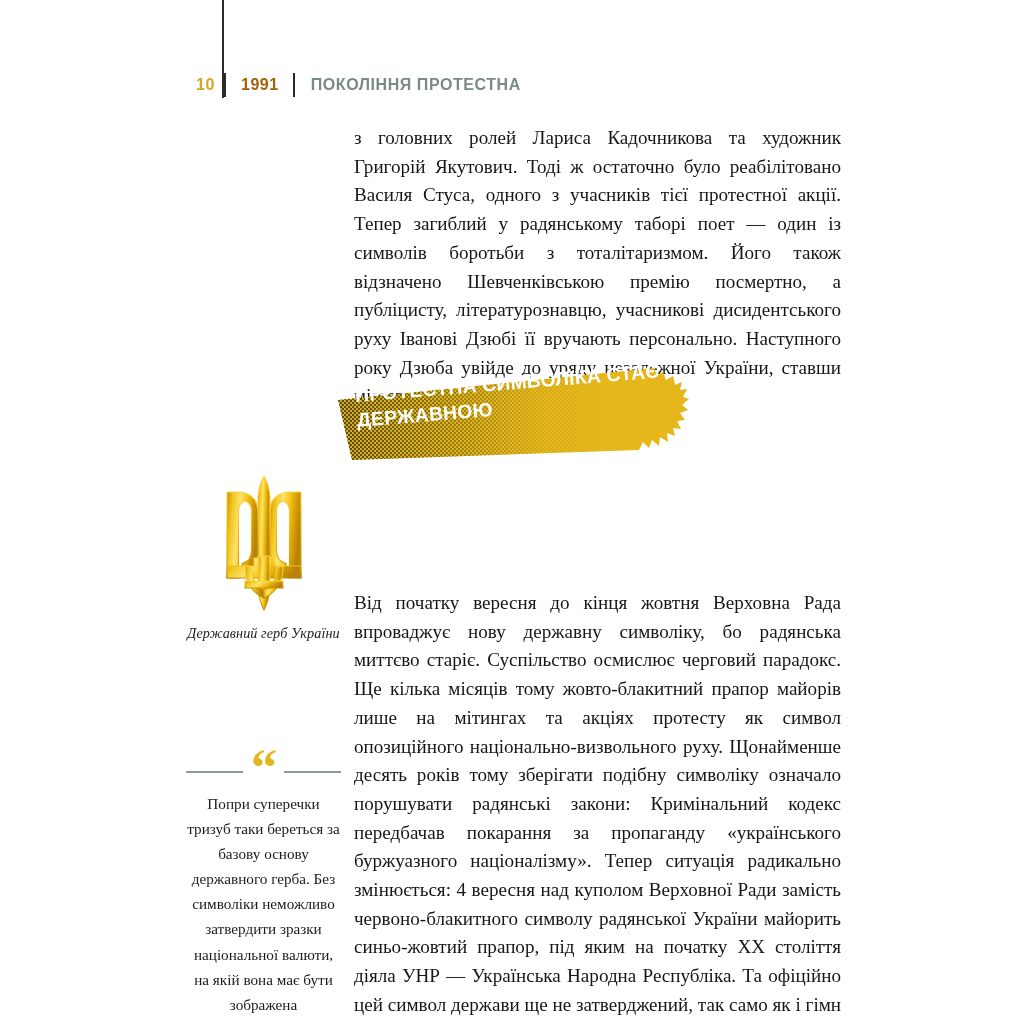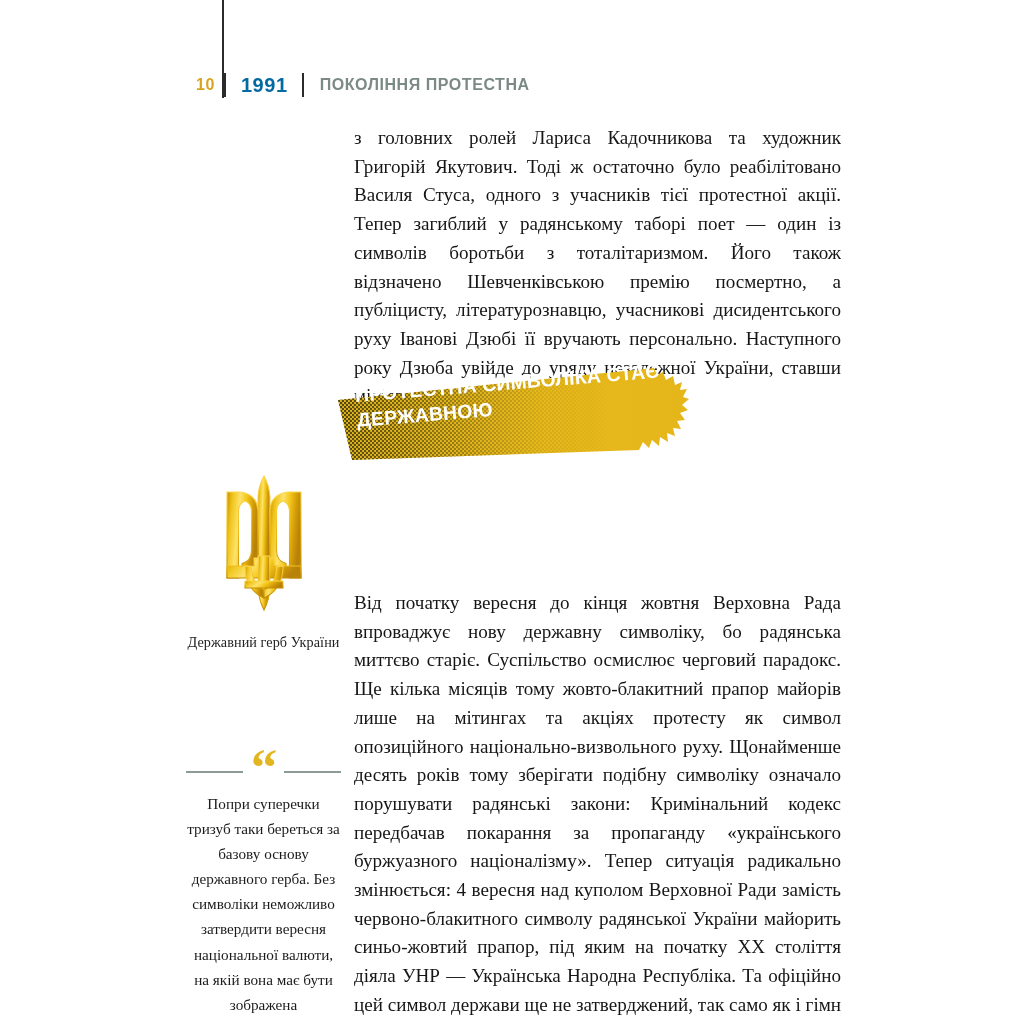--- a/index.html
+++ b/index.html
@@ -52,22 +52,22 @@
     font-size: 16px;
     line-height: 1;
     padding-right: 9px;
   }
   .hdr-sep {
     width: 2px;
     height: 24px;
     background: #2b2b2b;
   }
   .hdr-year {
-    color: #0369a1;
-    font-size: 20px;
+    color: #a16207;
+    font-size: 16px;
     padding: 0 14px 0 15px;
     line-height: 1;
   }
   .hdr-title {
     color: #7b8a85;
     font-size: 16px;
     padding-left: 16px;
     line-height: 1;
   }
 
@@ -131,22 +131,23 @@
     width: 155px;
     text-align: center;
   }
   .emblem svg {
     display: block;
     margin: 0 auto;
     width: 104px;
     height: 150px;
   }
   .emblem-caption {
-    margin-top: 13px;
-    font-family: "Liberation Serif", serif;
+    margin-top: 4px;
+    font-family: "Liberation Serif", serif;
+    font-style: italic;
     font-size: 14.2px;
     line-height: 18px;
     color: #222222;
     text-align: center;
     letter-spacing: 0.005em;
   }
 
   
   .pullquote {
     position: absolute;
@@ -309,21 +310,21 @@
       <div class="emblem-caption">Державний герб України</div>
     </div>
   </div>
 
   <div class="pullquote">
     <div class="pq-rule">
       <span class="line"></span>
       <span class="pq-mark">“</span>
       <span class="line"></span>
     </div>
-    <div class="pq-body">Попри суперечки тризуб таки береться за базову основу державного герба. Без символіки неможливо затвердити вересня національної валюти, на якій вона має бути зображена</div>
+    <div class="pq-body">Попри суперечки тризуб таки береться за базову основу державного герба. Без символіки неможливо затвердити зразки національної валюти, на якій вона має бути зображена</div>
     <div class="pq-rule">
 
       <span class="pq-mark closing">”</span>
 
     </div>
   </div>
 
 </div>
 
 </body></html>

